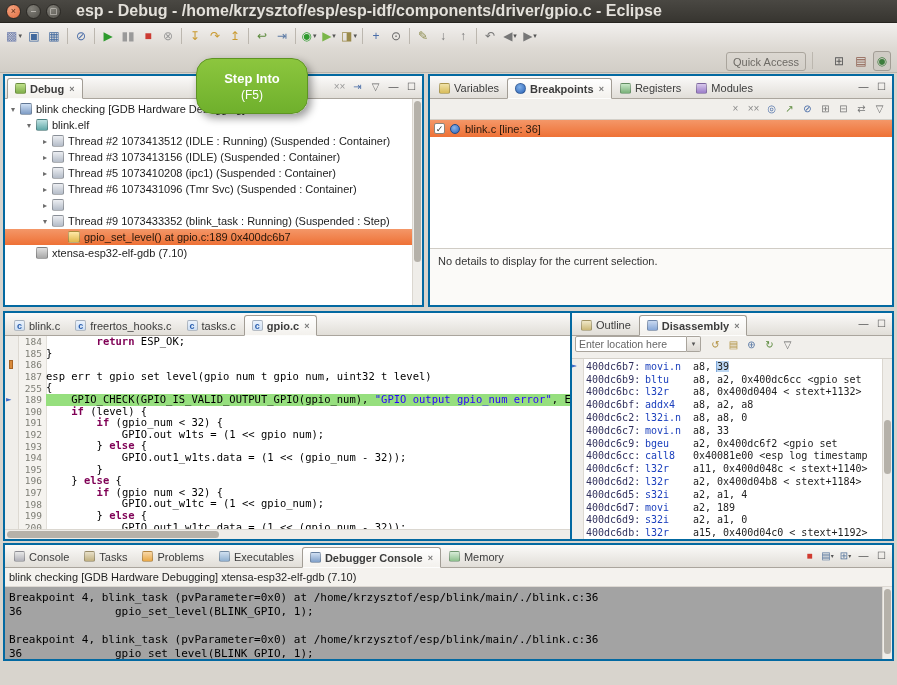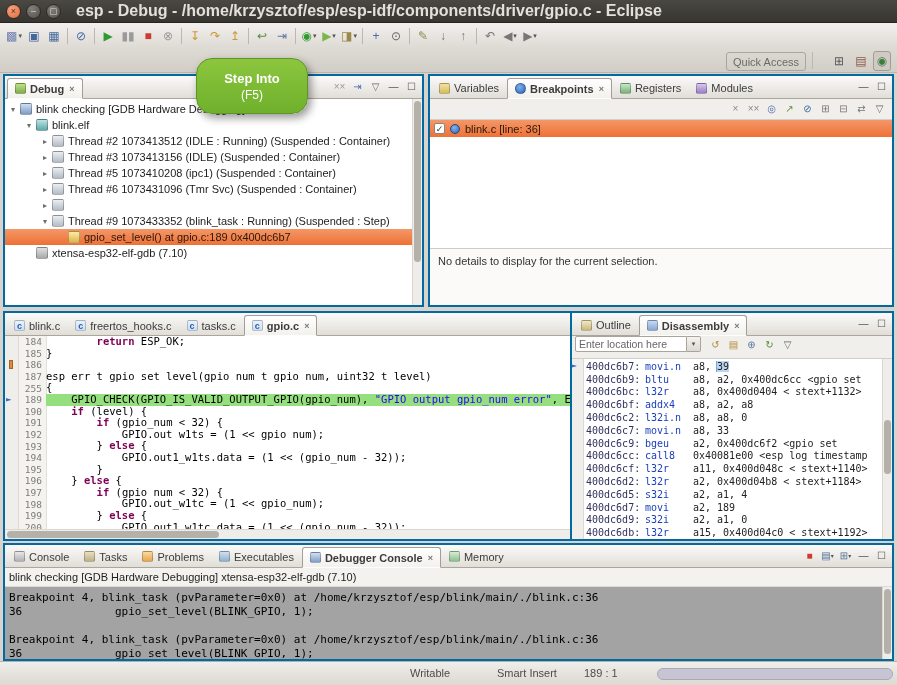--- a/index.html
+++ b/index.html
@@ -837,20 +837,14 @@
           <div class="con-line" data-name="console-line"></div>
           <div class="con-line" data-name="console-line">Breakpoint 4, blink_task (pvParameter=0x0) at /home/krzysztof/esp/blink/main/./blink.c:36</div>
           <div class="con-line" data-name="console-line">36              gpio_set_level(BLINK_GPIO, 1);</div>
         </div>
       <div class="vsb" data-name="console-scrollbar">
           <div class="thumb" style="top:2px;height:90%;" data-name="scrollbar-thumb"></div>
         </div>
     </div>
   </div>
 
-  <div class="statusbar" data-name="status-bar">
-    <span class="fld st-writable" data-name="writable-status">Writable</span>
-    <span class="fld st-insert" data-name="insert-mode-status">Smart Insert</span>
-    <span class="fld st-pos" data-name="cursor-position-status">189 : 1</span>
-    <div class="st-pill" data-name="progress-area"></div>
-  </div>
 
 </div>
 
 </body></html>

